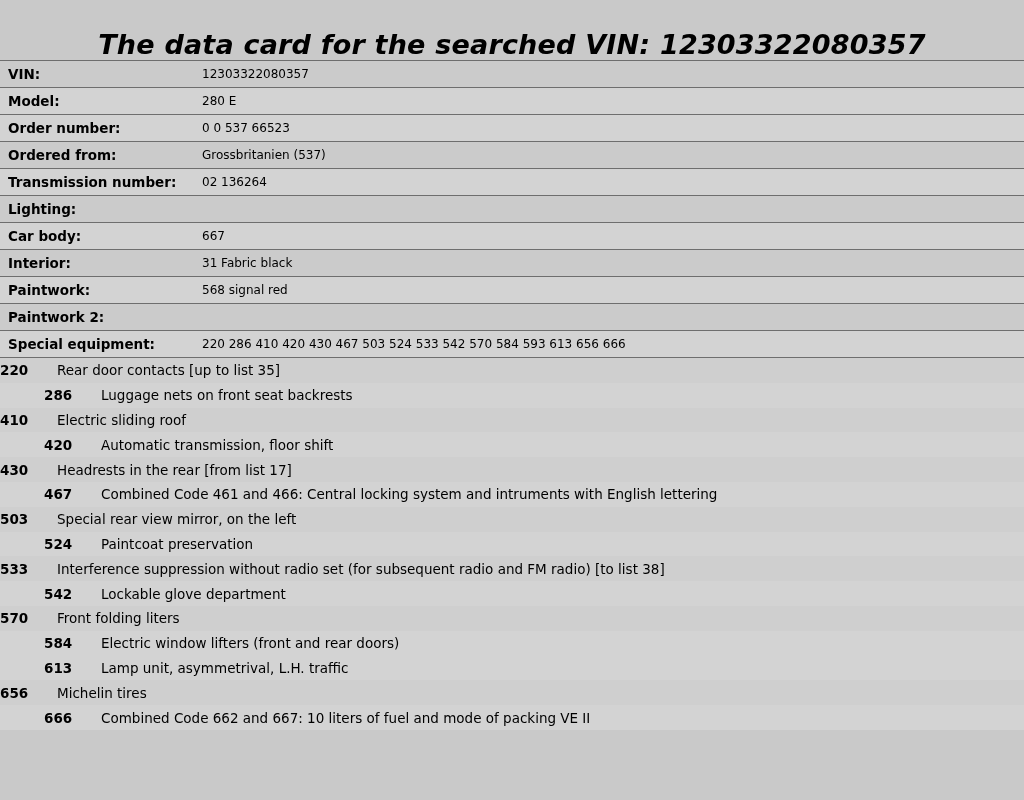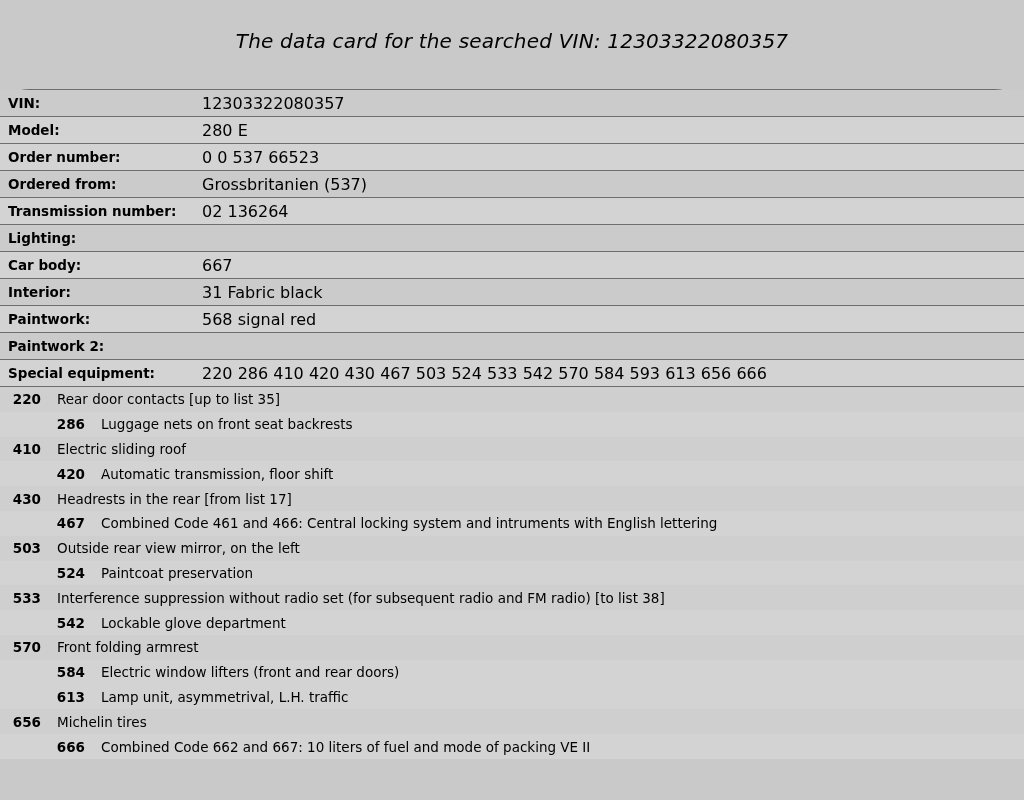--- a/index.html
+++ b/index.html
@@ -18,32 +18,30 @@
     width: 1024px;
     height: 800px;
     box-sizing: border-box;
     background: #c9c9c9;
     position: relative;
   }
   .title {
     text-align: center;
     font-family: "DejaVu Sans", sans-serif;
     font-style: italic;
-    font-weight: normal;
-    font-size: 20px;
+    font-weight: bold;
+    font-size: 27px;
     letter-spacing: 0.2px;
     padding-top: 29px;
     padding-bottom: 0;
     margin: 0;
     color: #000;
   }
   .table-wrap {
-    margin-top: 36px;
     border-top: 1px solid #6e6e6e;
-    border-radius: 29px;
   }
   .row {
     display: flex;
     align-items: center;
     height: 26px;
     border-bottom: 1px solid #6e6e6e;
     background: #cbcbcb;
   }
   .row.alt {
     background: #d3d3d3;
@@ -51,38 +49,37 @@
   .row .label {
     width: 200px;
     padding-left: 8px;
     box-sizing: border-box;
     font-weight: bold;
     font-size: 13.5px;
     white-space: nowrap;
   }
   .row .value {
     flex: 1;
-    font-size: 16px;
+    font-size: 12px;
     padding-left: 2px;
     white-space: nowrap;
     overflow: hidden;
   }
   .eq-row {
     display: flex;
     align-items: center;
     height: 24.8px;
     background: #cfcfcf;
   }
   .eq-row.alt {
     background: #d3d3d3;
     padding-left: 44px;
   }
   .eq-row .code {
     width: 49px;
-    text-align: right;
     padding-right: 8px;
     box-sizing: border-box;
     font-weight: bold;
     font-size: 13.5px;
   }
   .eq-row .desc {
     flex: 1;
     font-size: 13.5px;
     padding-left: 8px;
     white-space: nowrap;
@@ -161,37 +158,37 @@
     <div class="eq-row">
       <div class="code">430</div>
       <div class="desc">Headrests in the rear [from list 17]</div>
     </div>
     <div class="eq-row alt">
       <div class="code">467</div>
       <div class="desc">Combined Code 461 and 466: Central locking system and intruments with English lettering</div>
     </div>
     <div class="eq-row">
       <div class="code">503</div>
-      <div class="desc">Outside rear view mirror, on the left</div>
+      <div class="desc">Special rear view mirror, on the left</div>
     </div>
     <div class="eq-row alt">
       <div class="code">524</div>
       <div class="desc">Paintcoat preservation</div>
     </div>
     <div class="eq-row">
       <div class="code">533</div>
       <div class="desc">Interference suppression without radio set (for subsequent radio and FM radio) [to list 38]</div>
     </div>
     <div class="eq-row alt">
       <div class="code">542</div>
       <div class="desc">Lockable glove department</div>
     </div>
     <div class="eq-row">
       <div class="code">570</div>
-      <div class="desc">Front folding armrest</div>
+      <div class="desc">Front folding liters</div>
     </div>
     <div class="eq-row alt">
       <div class="code">584</div>
       <div class="desc">Electric window lifters (front and rear doors)</div>
     </div>
     <div class="eq-row alt">
       <div class="code">613</div>
       <div class="desc">Lamp unit, asymmetrival, L.H. traffic</div>
     </div>
     <div class="eq-row">

